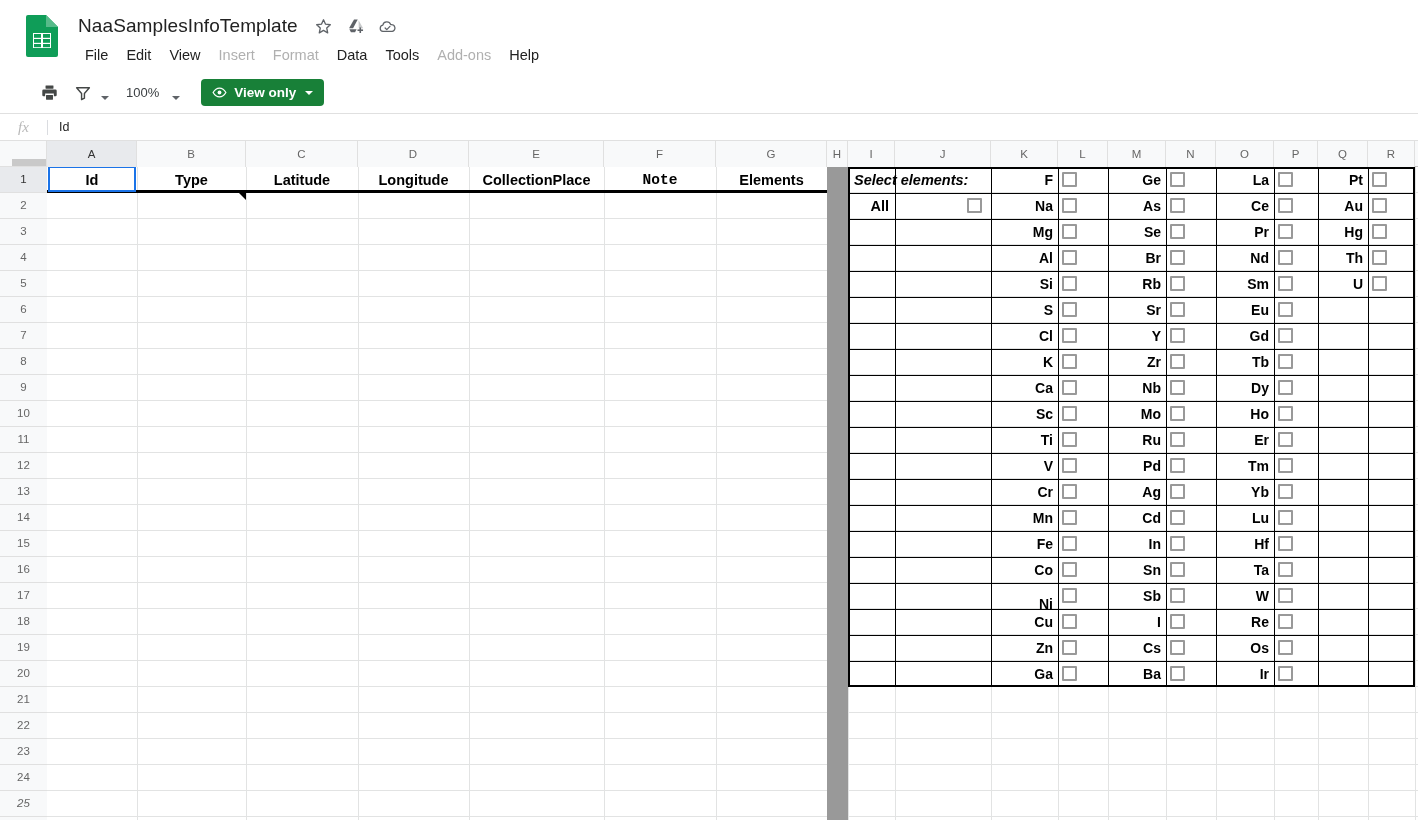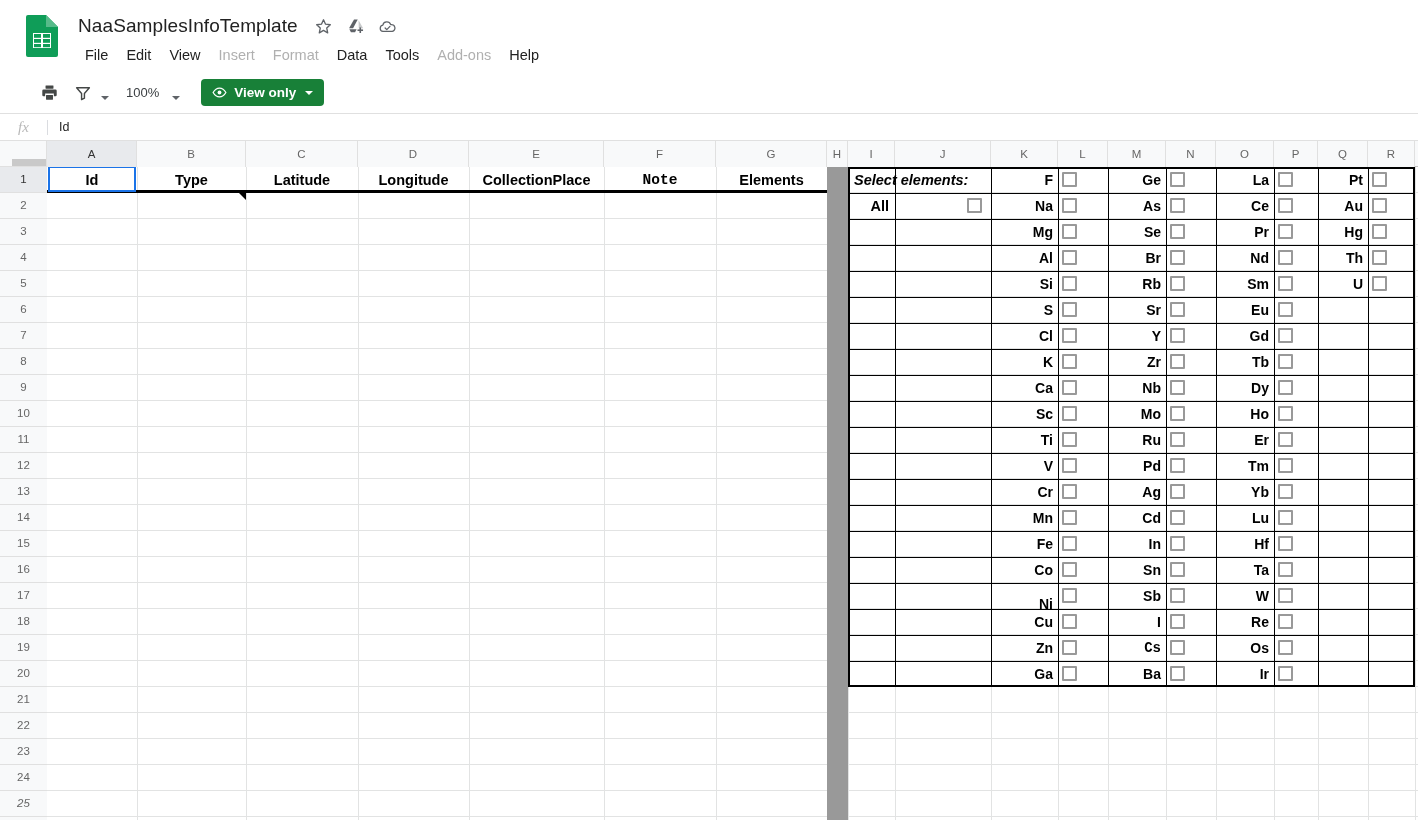--- a/index.html
+++ b/index.html
@@ -504,21 +504,21 @@
       <div class="cell elemlbl" style="left: 1063px; top: 338px; width: 53px; height: 25px;">Cd</div>
       <div class="ckbox" style="left: 1123px; top: 343px;"></div>
       <div class="cell elemlbl" style="left: 1063px; top: 364px; width: 53px; height: 25px;">In</div>
       <div class="ckbox" style="left: 1123px; top: 369px;"></div>
       <div class="cell elemlbl" style="left: 1063px; top: 390px; width: 53px; height: 25px;">Sn</div>
       <div class="ckbox" style="left: 1123px; top: 395px;"></div>
       <div class="cell elemlbl" style="left: 1063px; top: 416px; width: 53px; height: 25px;">Sb</div>
       <div class="ckbox" style="left: 1123px; top: 421px;"></div>
       <div class="cell elemlbl" style="left: 1063px; top: 442px; width: 53px; height: 25px;">I</div>
       <div class="ckbox" style="left: 1123px; top: 447px;"></div>
-      <div class="cell elemlbl" style="left: 1063px; top: 468px; width: 53px; height: 25px; font-family: Liberation Mono, monospace;">Cs</div>
+      <div class="cell elemlbl" style="left: 1063px; top: 468px; width: 53px; height: 25px;">Cs</div>
       <div class="ckbox" style="left: 1123px; top: 473px;"></div>
       <div class="cell elemlbl" style="left: 1063px; top: 494px; width: 53px; height: 25px;">Ba</div>
       <div class="ckbox" style="left: 1123px; top: 499px;"></div>
       <div class="cell elemlbl" style="left: 1171px; top: 0px; width: 53px; height: 25px;">La</div>
       <div class="ckbox" style="left: 1231px; top: 5px;"></div>
       <div class="cell elemlbl" style="left: 1171px; top: 26px; width: 53px; height: 25px;">Ce</div>
       <div class="ckbox" style="left: 1231px; top: 31px;"></div>
       <div class="cell elemlbl" style="left: 1171px; top: 52px; width: 53px; height: 25px;">Pr</div>
       <div class="ckbox" style="left: 1231px; top: 57px;"></div>
       <div class="cell elemlbl" style="left: 1171px; top: 78px; width: 53px; height: 25px;">Nd</div>

